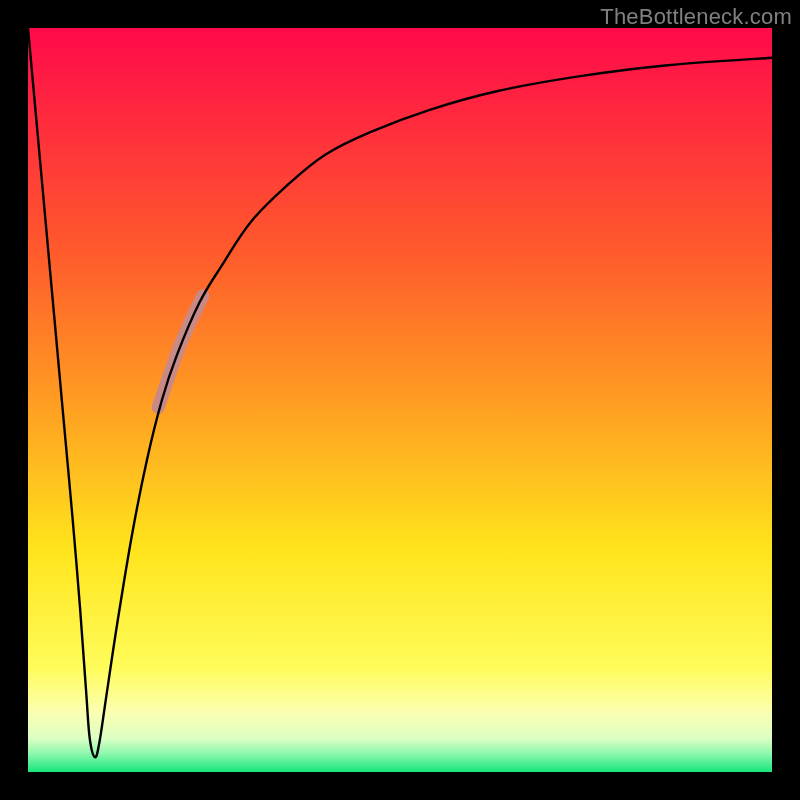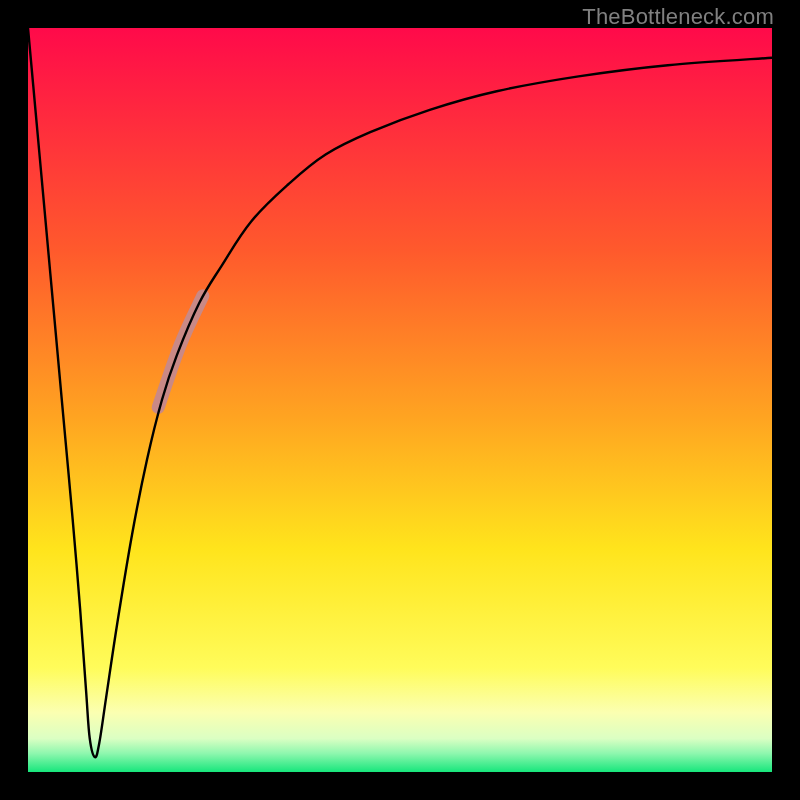--- a/index.html
+++ b/index.html
@@ -13,21 +13,21 @@
   }
   .frame {
     position: relative;
     width: 800px;
     height: 800px;
     background: #000;
   }
   .watermark {
     position: absolute;
     top: 4px;
-    right: 26px;
+    right: 8px;
     color: #808080;
     font-size: 22px;
     font-weight: 400;
     letter-spacing: 0.2px;
   }
   .plot-area {
     position: absolute;
     left: 28px;
     top: 28px;
     width: 744px;

